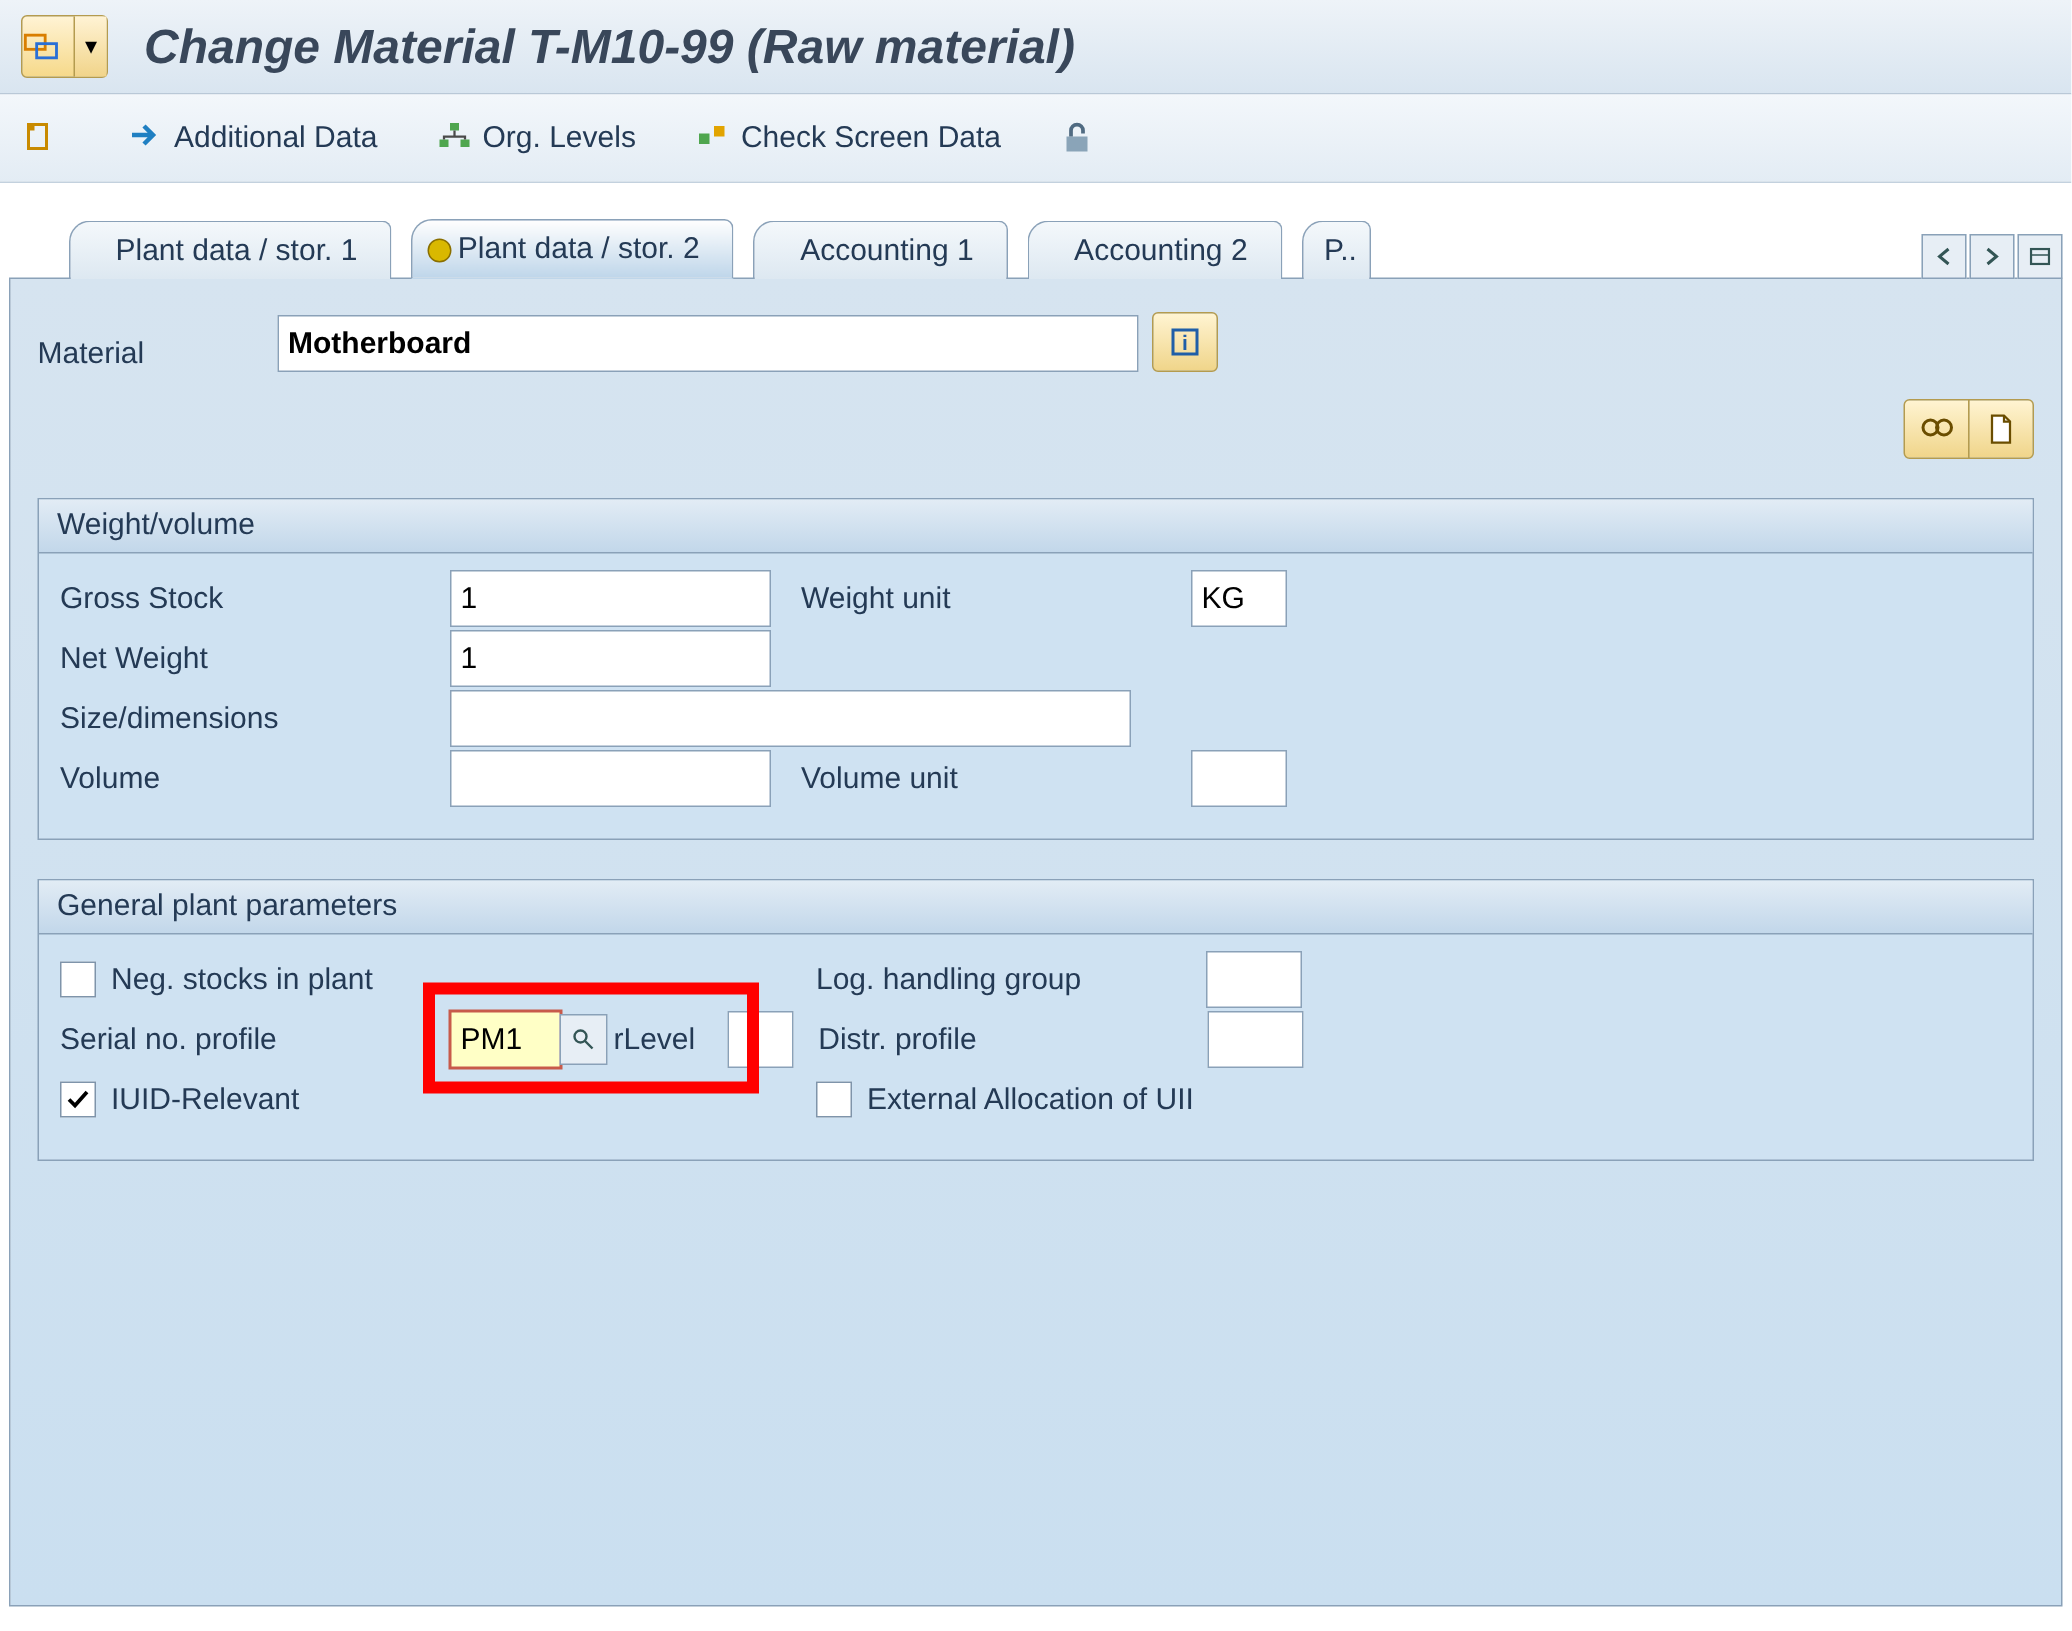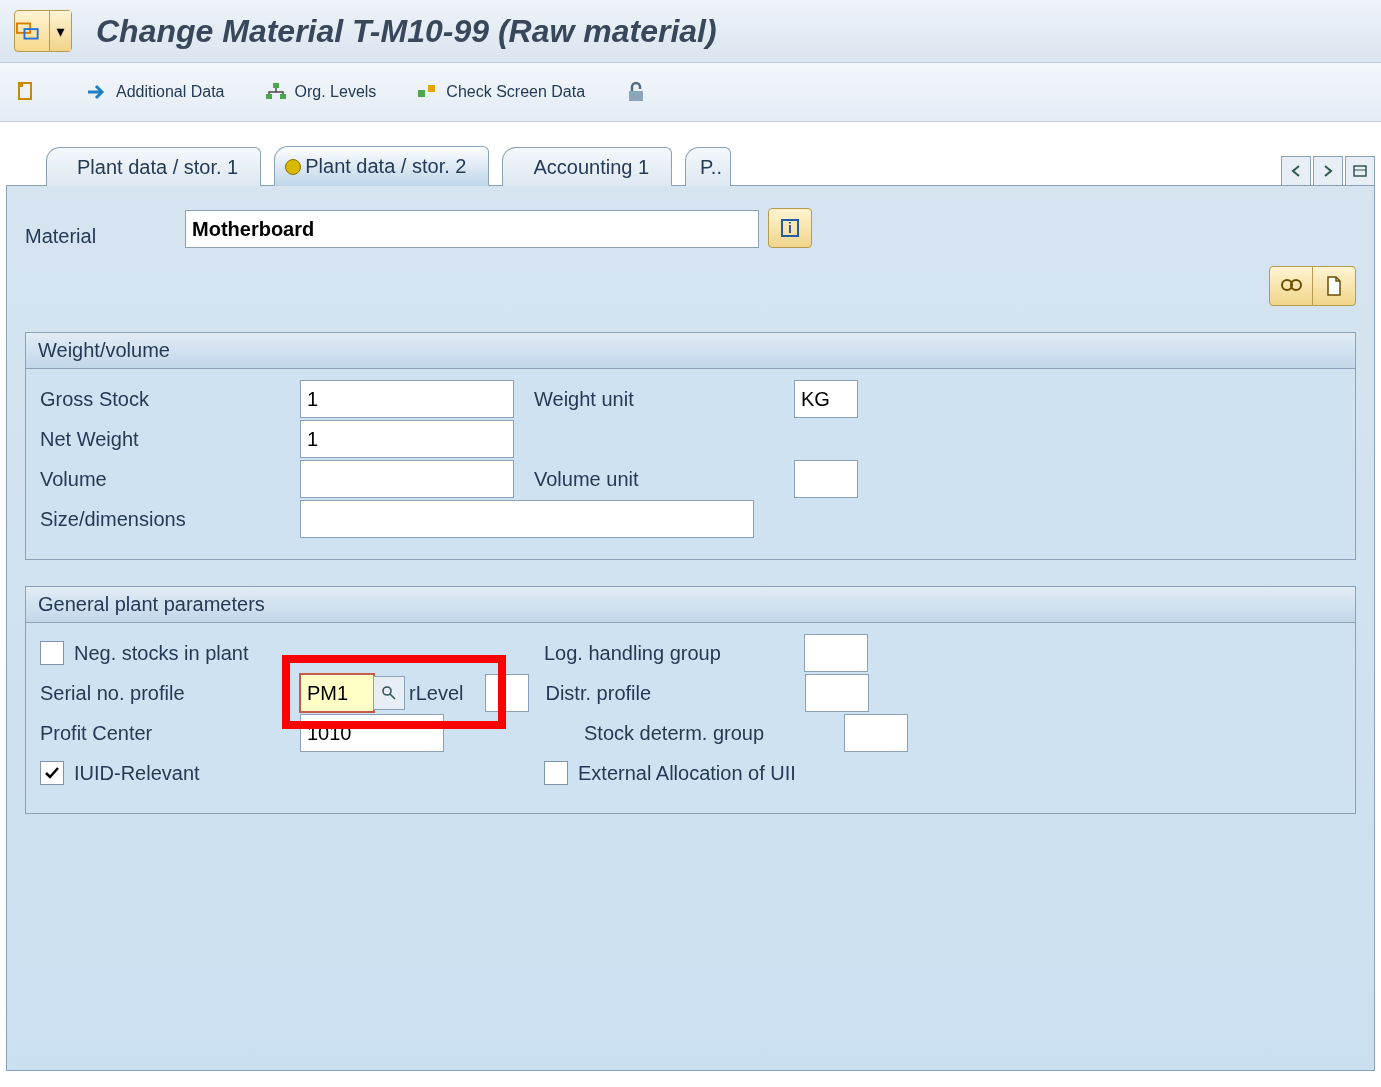--- a/index.html
+++ b/index.html
@@ -1,21 +1,21 @@
 <!DOCTYPE html>
 <html><head>
 <meta charset="utf-8">
 <style>
   html,body{margin:0;padding:0;width:1381px;height:1087px;background:#fff;font-family:Arial,Helvetica,sans-serif;color:#000;overflow:hidden}
   .titlebar{background:linear-gradient(#eef3f8,#d9e5f0);height:62px;display:flex;align-items:center;padding:0 14px;border-bottom:1px solid #b9c8d7}
   .titlebar .tbtn{width:56px;height:40px;background:linear-gradient(#fff3d4,#f6d98a);border:1px solid #b49b4f;border-radius:4px;display:flex;align-items:center;justify-content:center;margin-right:24px}
   .titlebar .drop{width:22px;height:40px;background:linear-gradient(#fff3d4,#f1d48a);border-left:1px solid #b49b4f;margin-left:4px;display:flex;align-items:center;justify-content:center}
   .title{font-size:32px;font-style:italic;font-weight:bold;color:#39475a}
   .toolbar{background:linear-gradient(#f3f7fb,#e3ecf4);height:58px;display:flex;align-items:center;padding:0 16px;border-bottom:1px solid #c3d1de}
-  .toolitem{display:flex;align-items:center;margin-right:40px;font-size:16px;color:#243a55}
+  .toolitem{display:flex;margin-right:40px;font-size:20px;color:#243a55}
   .toolitem .ic{margin-right:8px;display:inline-flex}
   .workarea{padding:20px 6px 6px 6px}
   .tabstrip{display:flex;align-items:flex-end;margin-left:40px;height:44px;position:relative}
   .tab{background:linear-gradient(#f4f8fb,#dde8f1);border:1px solid #8aa1b8;border-bottom:none;border-top-left-radius:14px;border-top-right-radius:6px;padding:8px 22px 7px 30px;margin-right:13px;font-size:20px;color:#243a55;position:relative;cursor:pointer}
   .tab.active{background:linear-gradient(#fefefe,#bfd6ea);z-index:2;border-bottom:1px solid #bfd6ea}
   .tab .dot{position:absolute;left:10px;top:12px;width:14px;height:14px;border-radius:50%;background:#d9b800;border:1px solid #8a6f00}
   .tabnav{margin-left:auto;display:flex;align-items:center;gap:2px}
   .tabnav button{width:30px;height:30px;border:1px solid #8aa1b8;background:#e7eef5;cursor:pointer;padding:0;display:flex;align-items:center;justify-content:center}
   .panel{border:1px solid #8aa1b8;background:linear-gradient(#d6e4f0,#cadff0);margin-top:-1px;min-height:840px;padding:22px 18px}
   .row{display:flex;align-items:flex-end;margin-bottom:8px}
@@ -96,20 +96,21 @@
         </svg>
     </span>
   </div>
 </div>
 
 <div class="workarea">
   <div class="tabstrip">
     <div class="tab"><span>Plant data / stor. 1</span></div>
     <div class="tab active"><span class="dot"></span><span>Plant data / stor. 2</span></div>
     <div class="tab"><span>Accounting 1</span></div>
+    <div class="tab"><span>Accounting 2</span></div>
     <div class="tab" style="padding-right:8px;padding-left:14px"><span>P..</span></div>
     <div class="tabnav">
       <button>
           <svg width="12" height="12">
             <path d="M9 1 L3 6 L9 11" fill="none" stroke="#355" stroke-width="2"></path>
           </svg>
         </button>
       <button>
           <svg width="12" height="12">
             <path d="M3 1 L9 6 L3 11" fill="none" stroke="#355" stroke-width="2"></path>
@@ -161,28 +162,28 @@
           <div class="fLbl">Gross Stock</div>
           <input class="sap" style="width: 200px;" value="1">
           <div class="fLbl2">Weight unit</div>
           <input class="sap" style="width: 50px;" value="KG">
         </div>
         <div class="frow">
           <div class="fLbl">Net Weight</div>
           <input class="sap" style="width: 200px;" value="1">
         </div>
         <div class="frow">
+          <div class="fLbl">Size/dimensions</div>
+          <input class="sap" style="width: 440px;" value="">
+        </div>
+        <div class="frow">
           <div class="fLbl">Volume</div>
           <input class="sap" style="width: 200px;" value="">
           <div class="fLbl2">Volume unit</div>
           <input class="sap" style="width: 50px;" value="">
-        </div>
-        <div class="frow">
-          <div class="fLbl">Size/dimensions</div>
-          <input class="sap" style="width: 440px;" value="">
         </div>
       </div>
     </div>
 
     <div class="grp" style="position:relative">
       <div class="grphdr">General plant parameters</div>
       <div class="grpbody">
         <div class="frow">
           <span class="chk"></span>
           <div class="fLbl" style="width:230px">Neg. stocks in plant</div>
@@ -198,27 +199,20 @@
                 <circle cx="6" cy="6" r="4" fill="none" stroke="#355" stroke-width="1.6"></circle>
                 <line x1="9" y1="9" x2="14" y2="14" stroke="#355" stroke-width="1.6"></line>
               </svg>
           </div>
           <div class="static" style="margin-left:4px">rLevel</div>
           <input class="sap" style="width: 30px; margin-left: 22px;" value="">
           <div class="fLbl2" style="margin-left:16px">Distr. profile</div>
           <input class="sap" style="width: 50px;" value="">
         </div>
         <div class="frow">
-          <div class="fLbl">Profit Center</div>
-          <input class="sap" style="width: 130px;" value="1010">
-          <div style="width:110px"></div>
-          <div class="fLbl2" style="margin-left:30px">Stock determ. group</div>
-          <input class="sap" style="width: 50px;" value="">
-        </div>
-        <div class="frow">
           <span class="chk">
             <svg width="16" height="16">
                 <path d="M2 8 L6 12 L14 3" fill="none" stroke="#000" stroke-width="2.5"></path>
               </svg>
           </span>
           <div class="fLbl" style="width:230px">IUID-Relevant</div>
           <div style="width:240px"></div>
           <span class="chk"></span>
           <div class="fLbl2" style="margin-left:0;width:300px">External Allocation of UII</div>
         </div>

